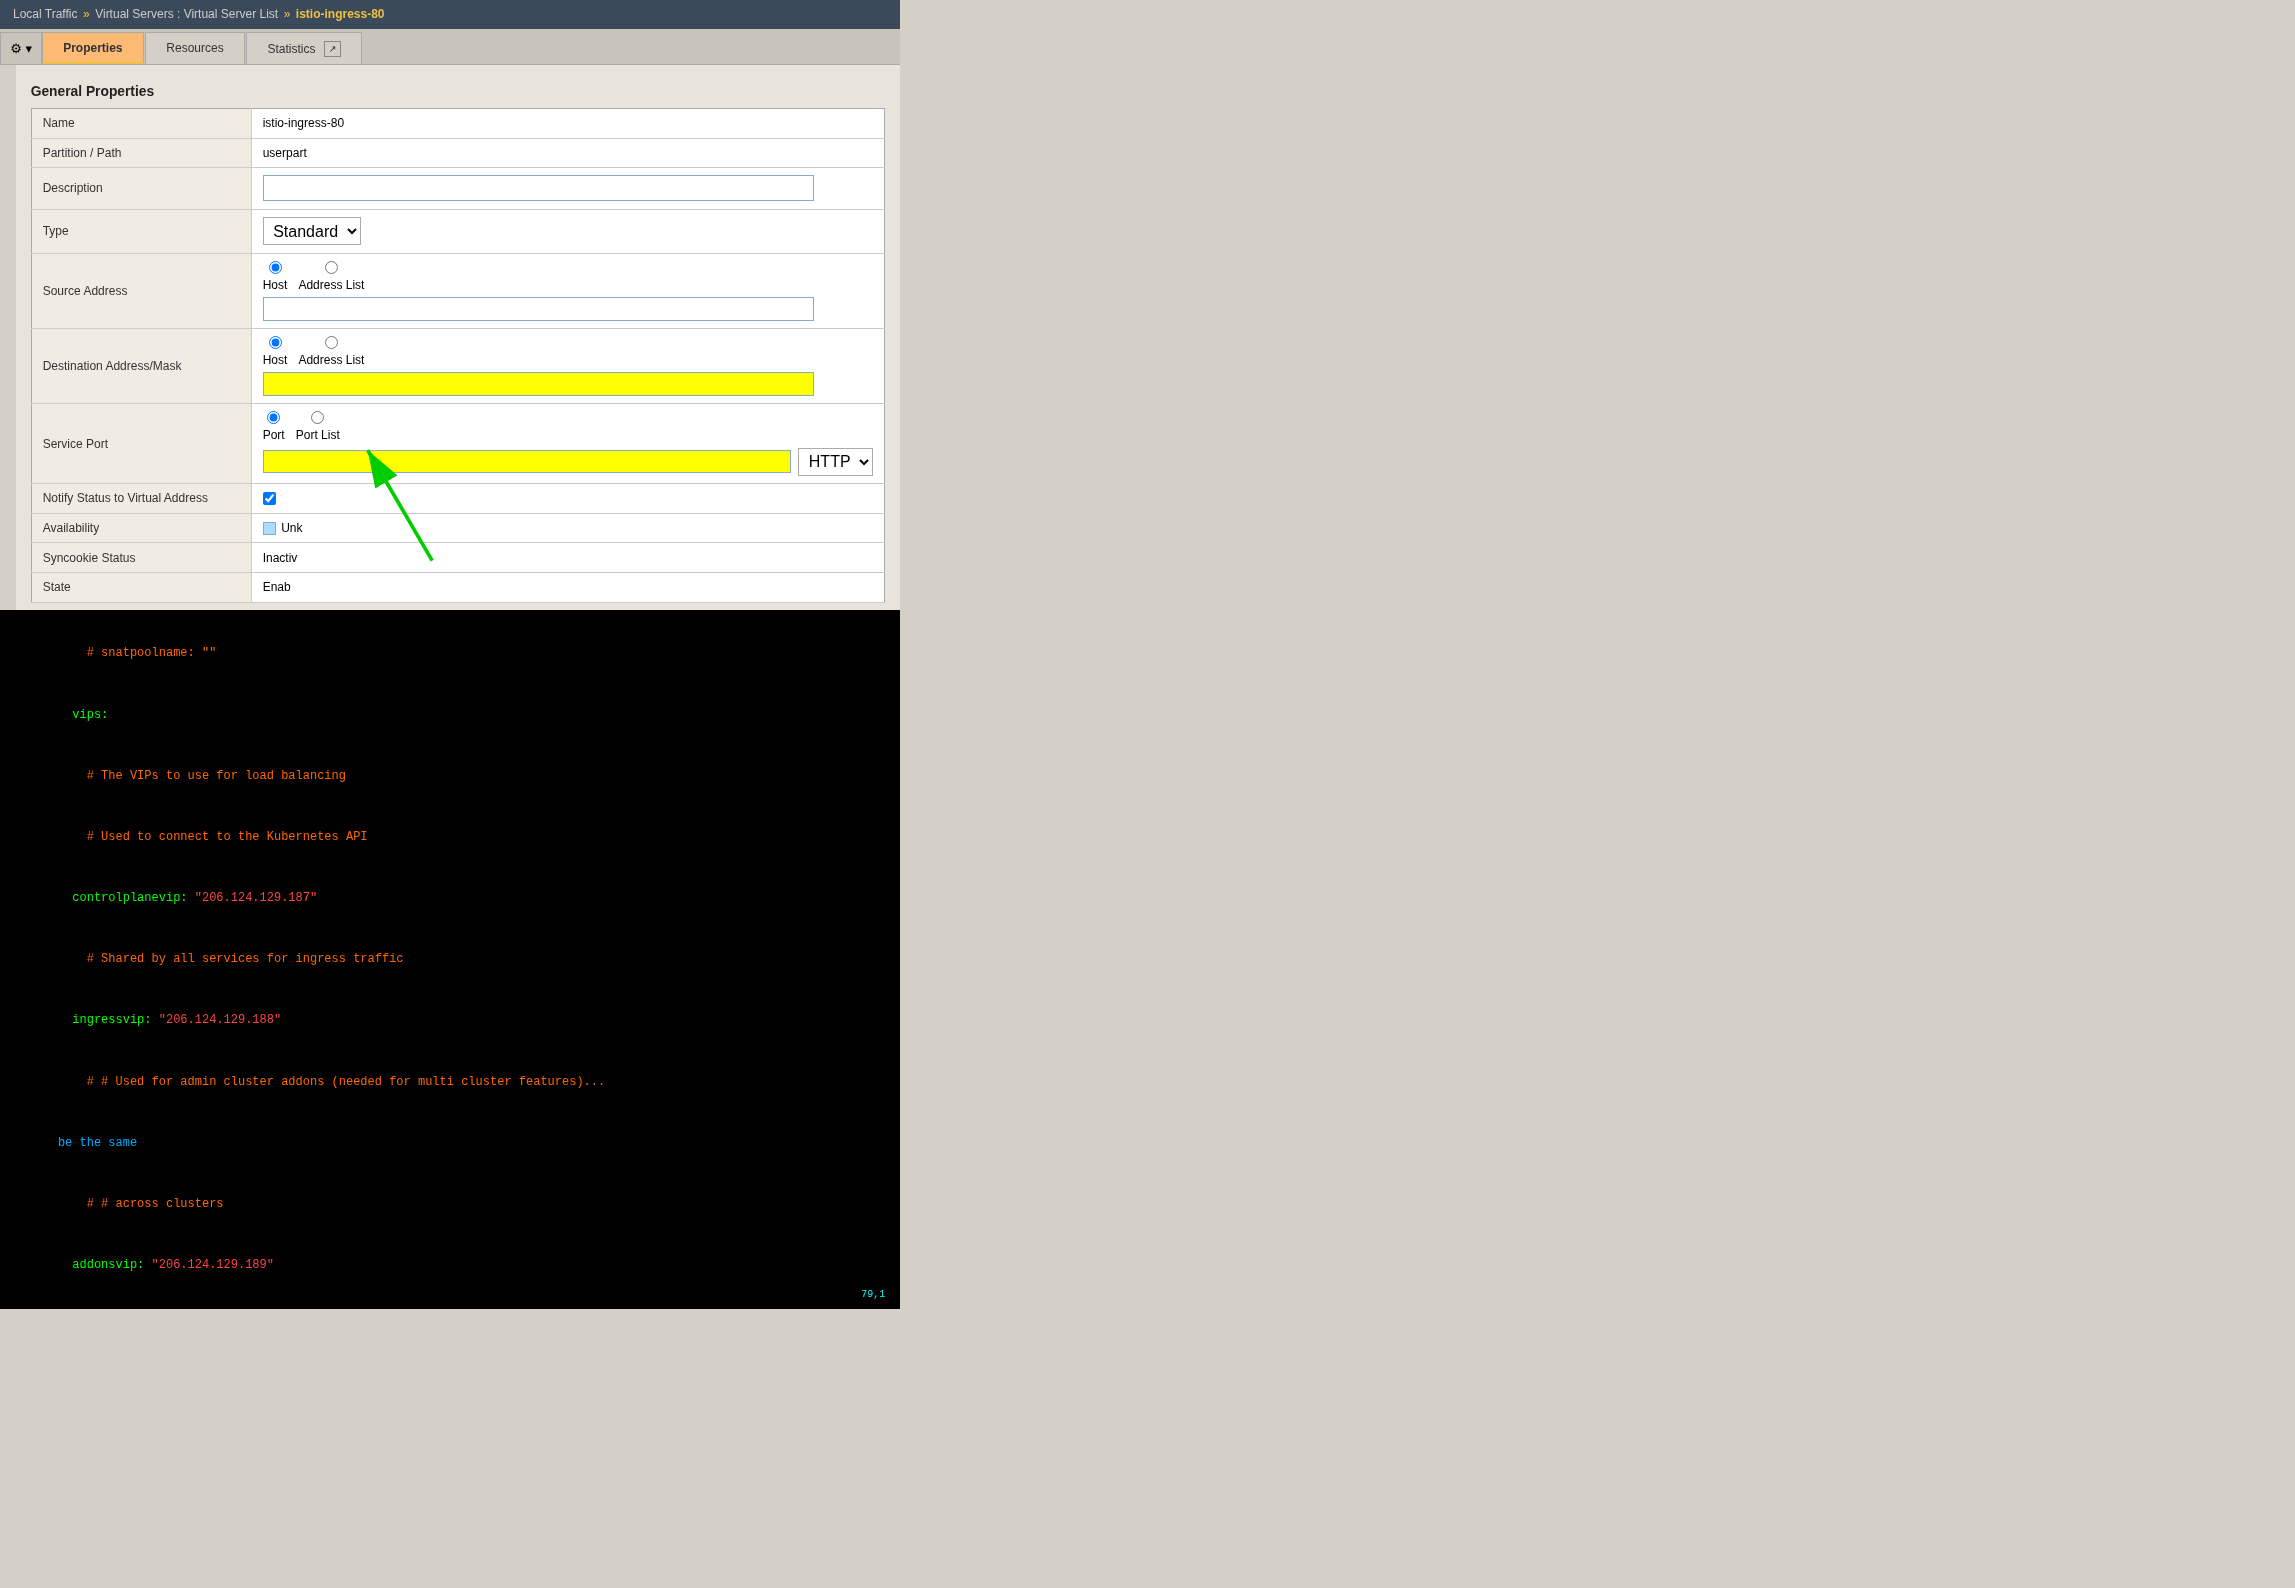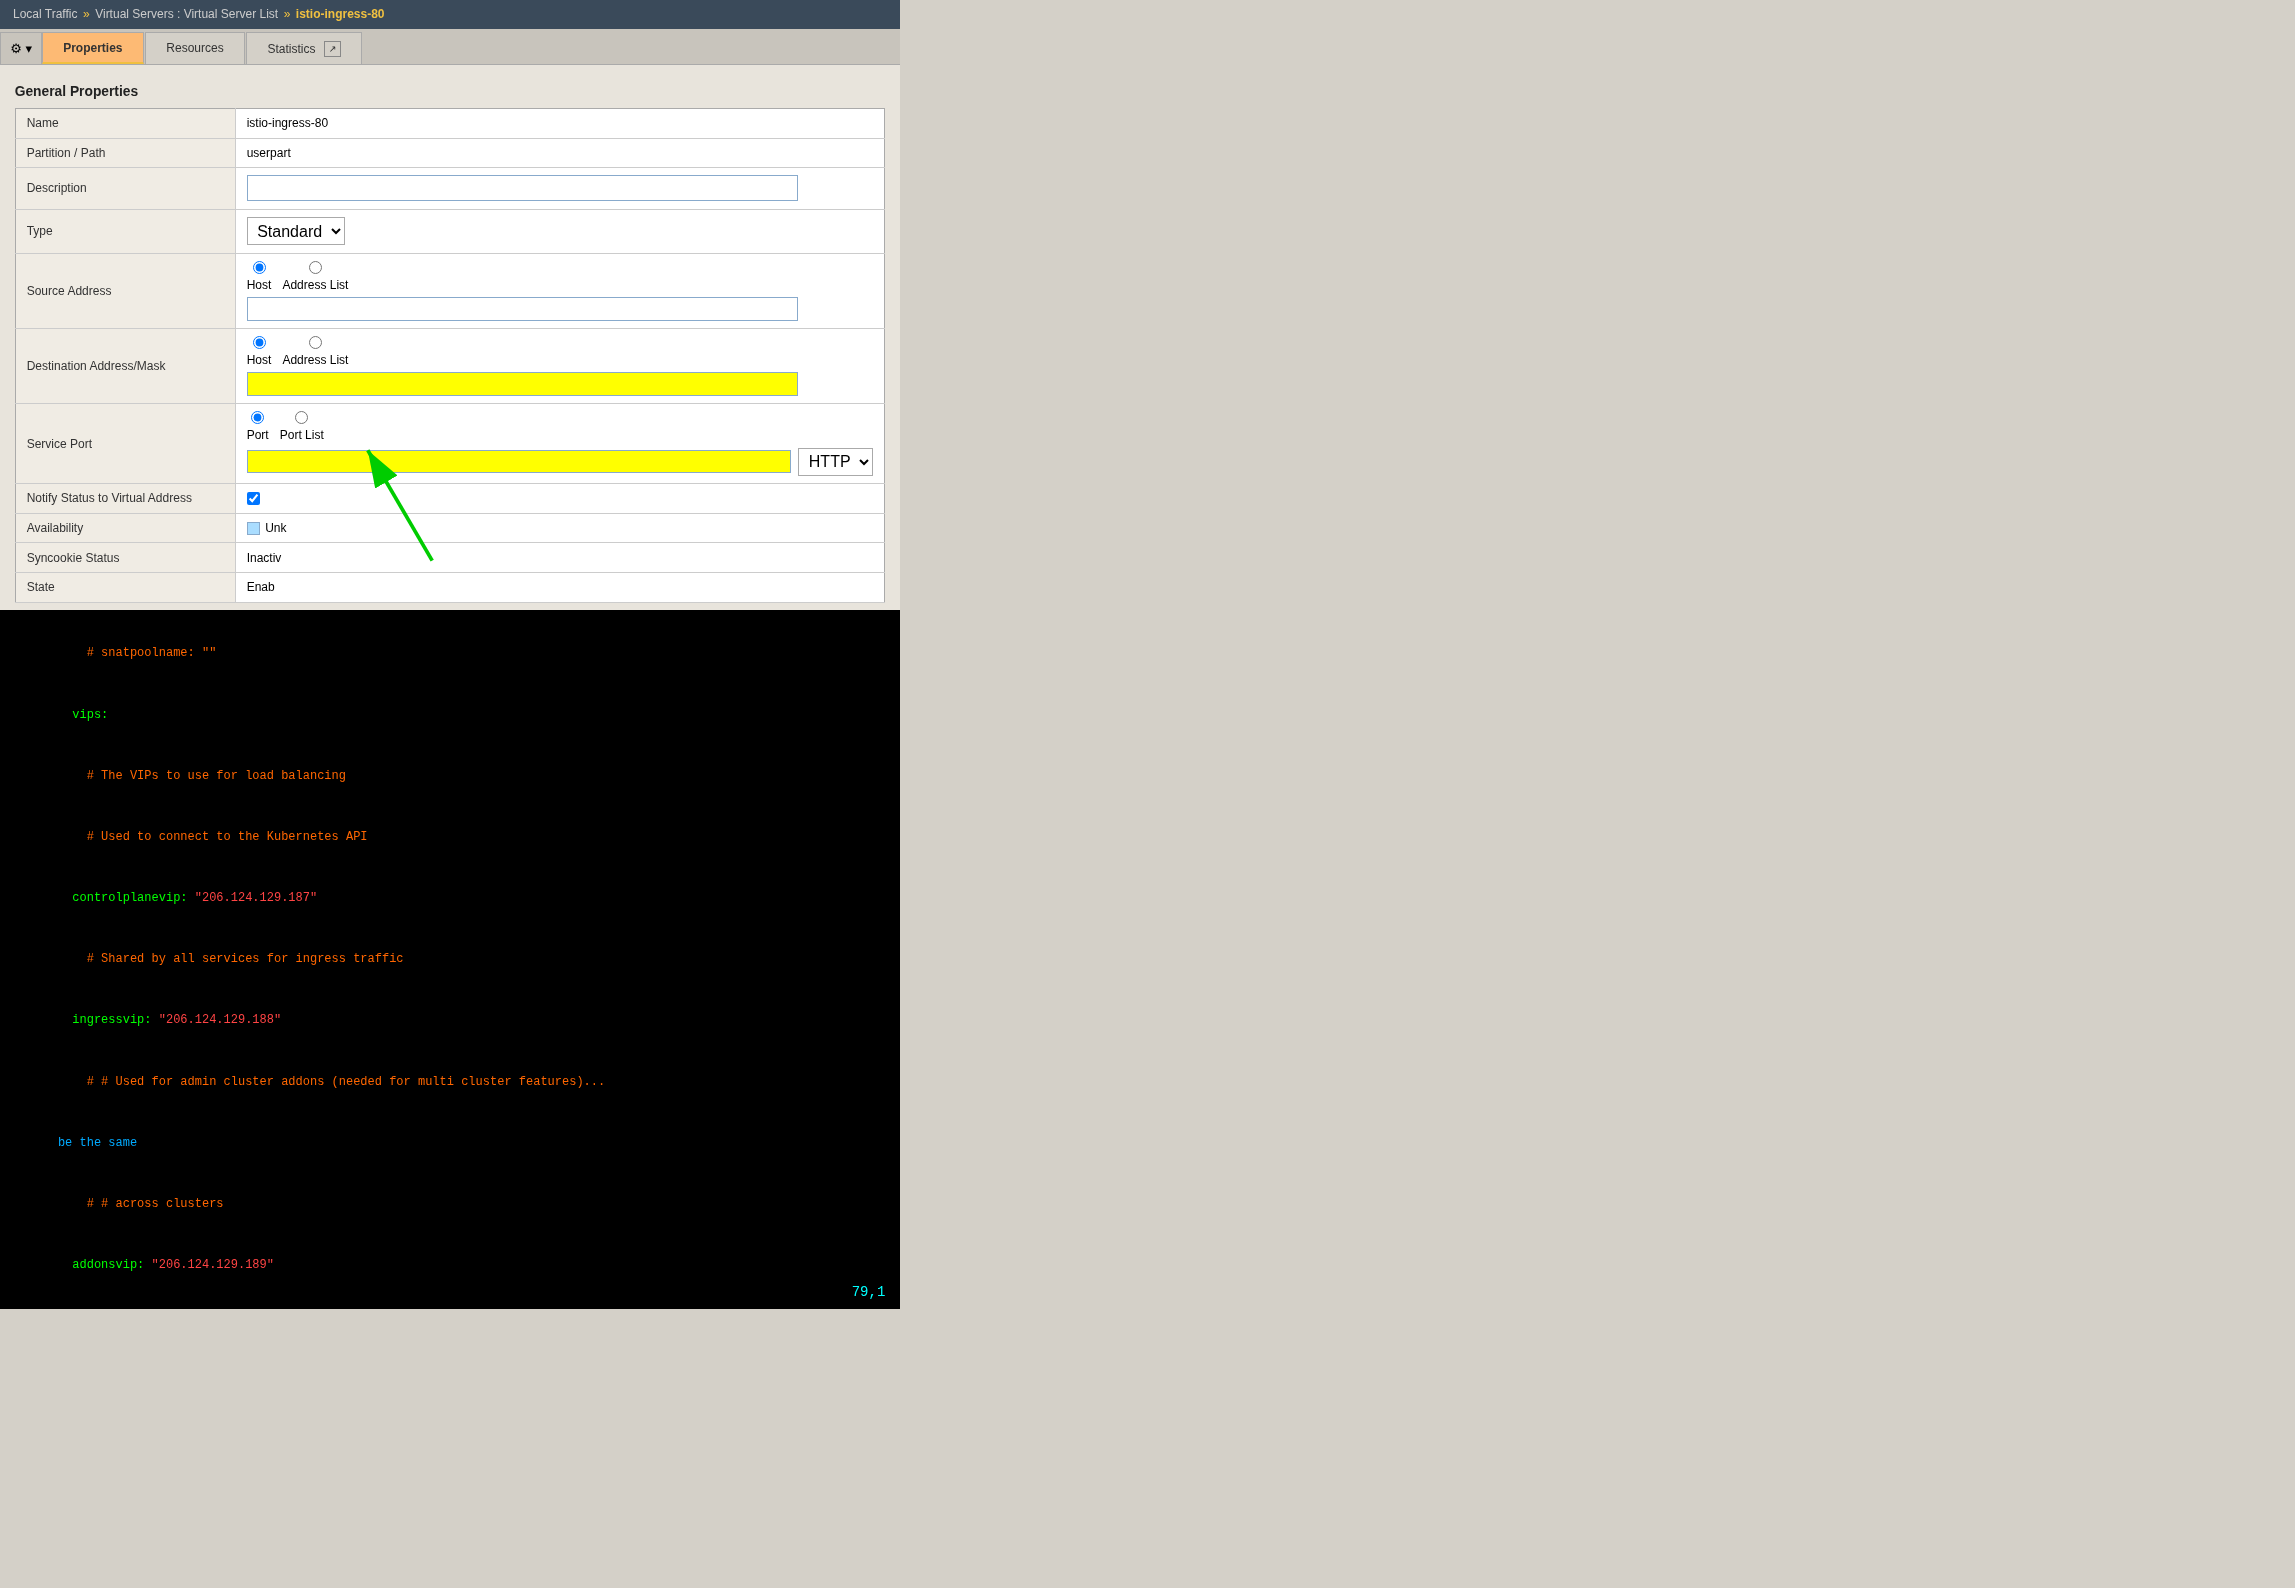--- a/index.html
+++ b/index.html
@@ -61,20 +61,21 @@
       border: 0.9px solid #888;
       font-size: 9.2px;
       margin-left: 5.5px;
       cursor: pointer;
     }
 
     
     .main-content {
       background: #e8e4dc;
       padding: 18.4px 14.7px 9.2px 14.7px;
+      margin-left: 16px;
     }
 
     .section-title {
       font-size: 13.8px;
       font-weight: bold;
       color: #222;
       margin-bottom: 9.2px;
     }
 
     
@@ -203,21 +204,21 @@
     .t-key { color: #00ff00; }
     .t-value-red { color: #ff4444; }
     .t-text { color: #00aaff; }
 
     .line-num {
       position: absolute;
       bottom: 9.2px;
       right: 14.7px;
       color: #00ffff;
       font-family: 'Courier New', Courier, monospace;
-      font-size: 14px;
+      font-size: 10px;
     }
 
     
     .content-wrapper {
       position: relative;
     }
 
     .arrow-svg {
       position: absolute;
       pointer-events: none;

